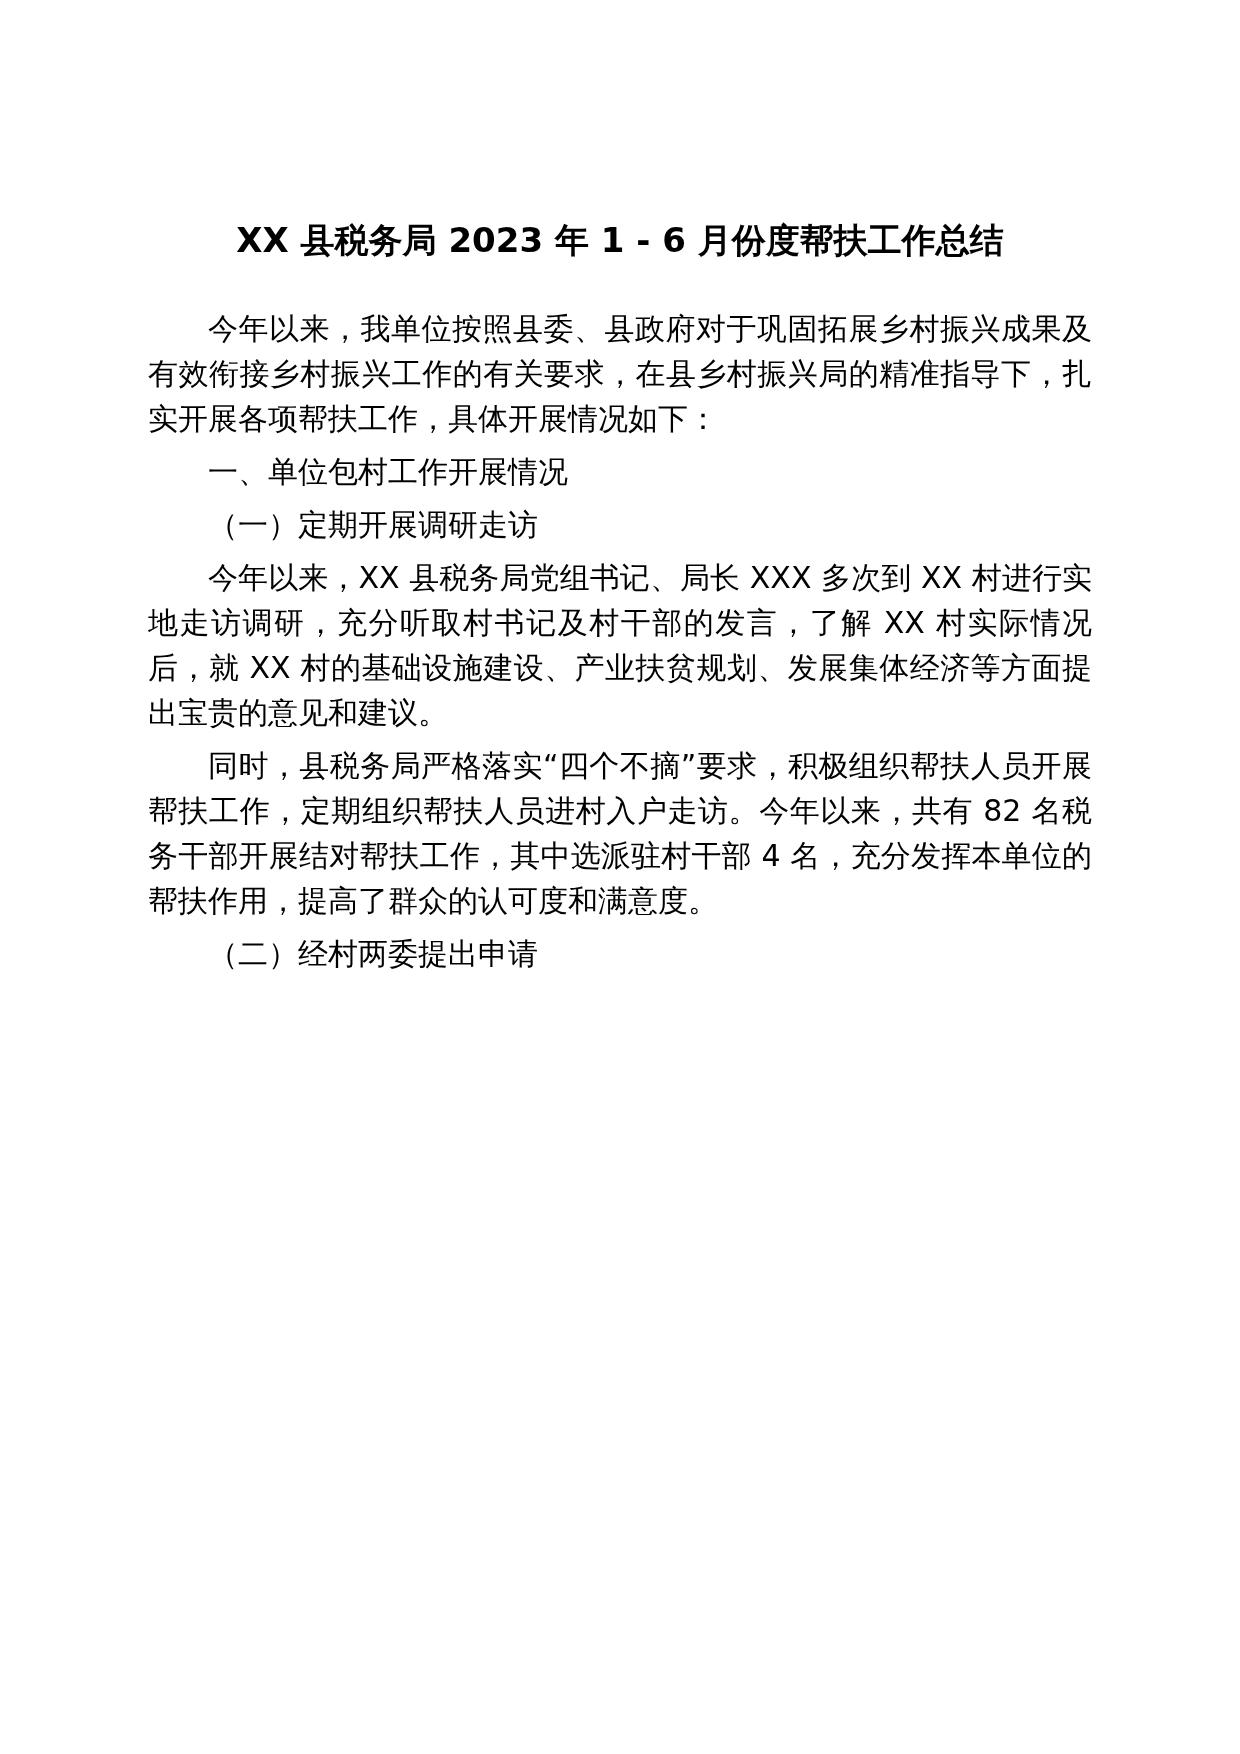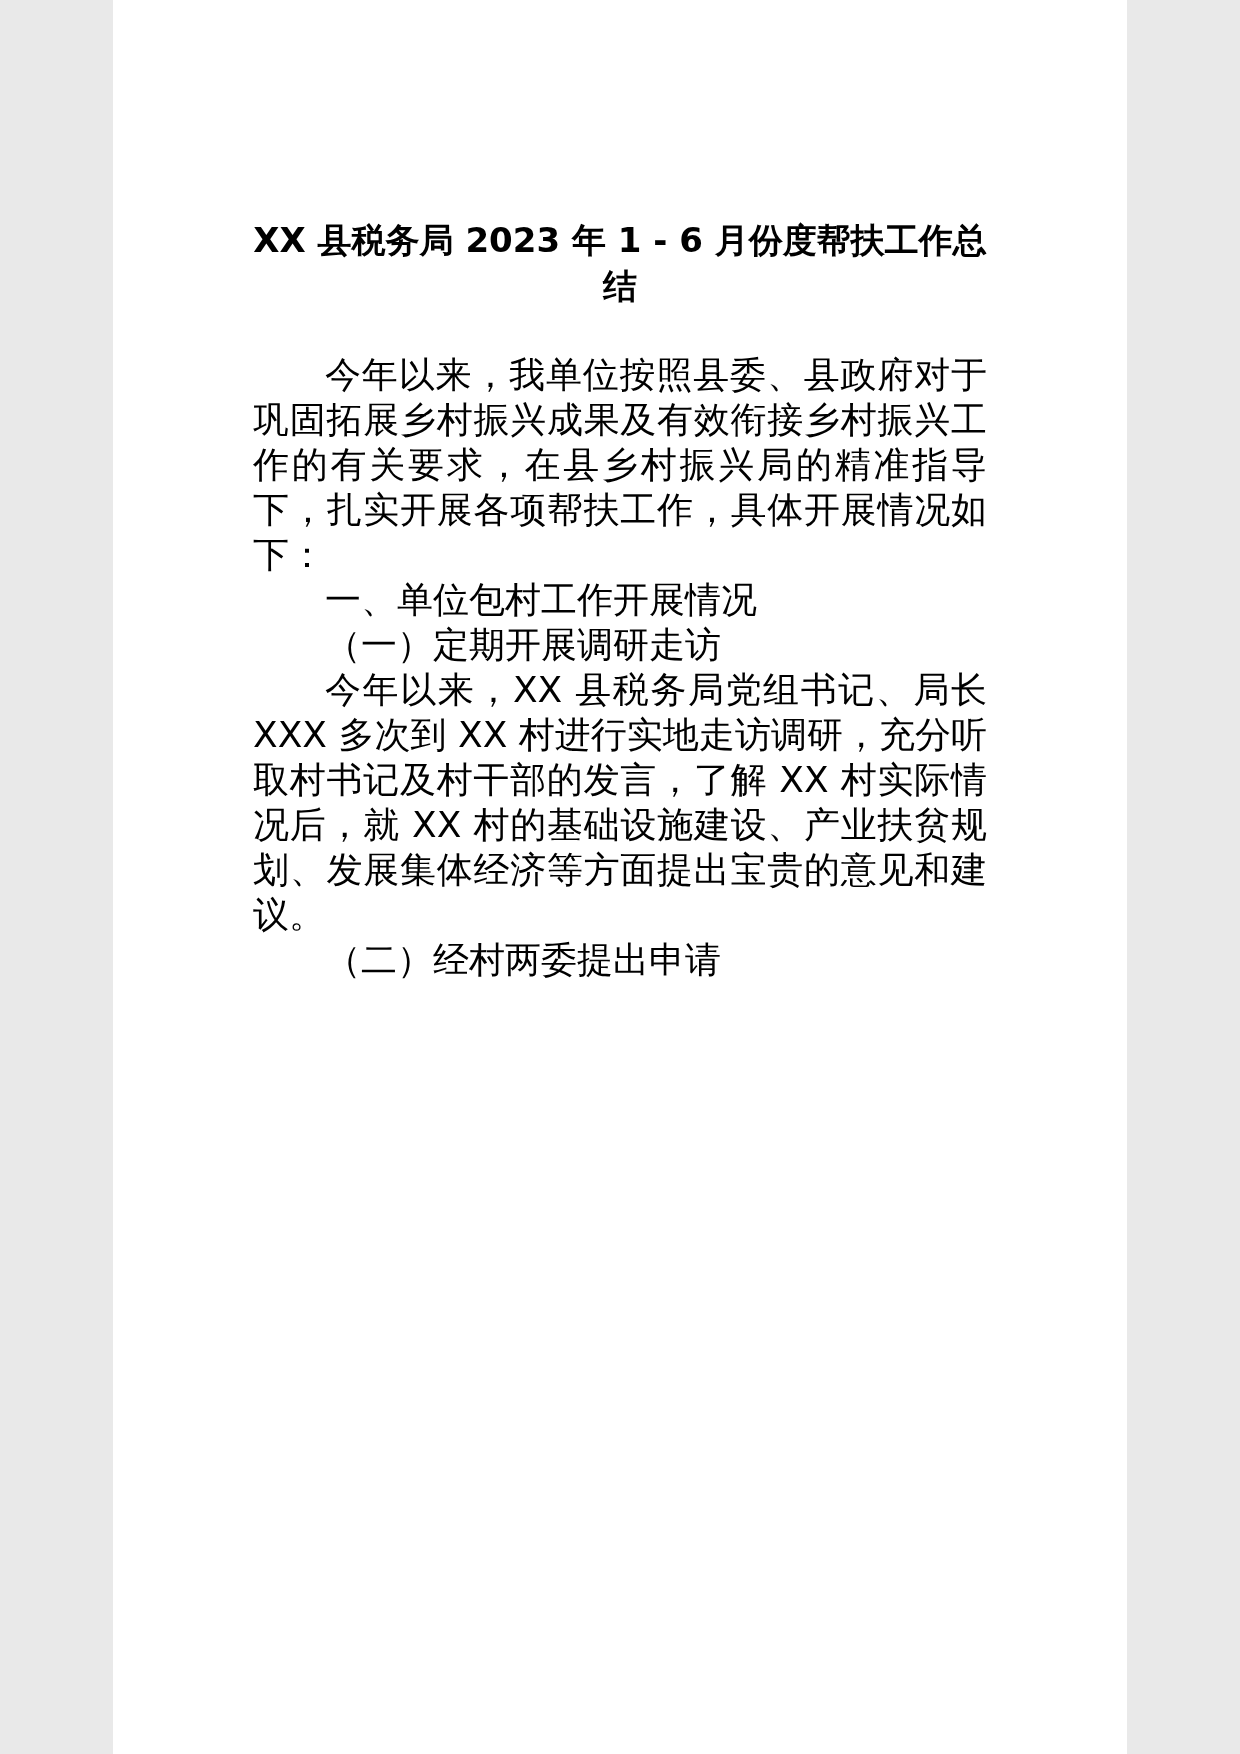--- a/index.html
+++ b/index.html
@@ -3,40 +3,40 @@
 <meta charset="utf-8">
 <style>
   * { box-sizing: border-box; }
   html, body {
     margin: 0;
     padding: 0;
     background: #e9e9e9;
   }
   .page {
     position: relative;
-    width: 1014px;
+    width: 1240px;
     height: 1754px;
     margin: 0 auto;
     background: #ffffff;
     color: #000000;
     font-family: "DejaVu Sans", "Liberation Sans", sans-serif;
     padding: 218px 140px 0 140px;
     overflow: hidden;
   }
   .doc-title {
     font-size: 34px;
     font-weight: bold;
     text-align: center;
     margin: 0 0 42px 0;
     line-height: 1.35;
   }
   .para, .heading-1, .heading-2 {
-    font-size: 36px;
+    font-size: 30px;
     line-height: 45px;
-    margin: 0;
+    margin: 8px;
     text-indent: 2em;
   }
   .para {
     font-weight: normal;
     text-align: justify;
     text-justify: inter-character;
   }
   .heading-1, .heading-2 {
     font-weight: normal;
     text-align: left;
@@ -49,18 +49,19 @@
   <h1 class="doc-title">XX 县税务局 2023 年 1 - 6 月份度帮扶工作总结</h1>
 
   <p class="para">今年以来，我单位按照县委、县政府对于巩固拓展乡村振兴成果及有效衔接乡村振兴工作的有关要求，在县乡村振兴局的精准指导下，扎实开展各项帮扶工作，具体开展情况如下：</p>
 
   <h2 class="heading-1">一、单位包村工作开展情况</h2>
 
   <h3 class="heading-2">（一）定期开展调研走访</h3>
 
   <p class="para">今年以来，XX 县税务局党组书记、局长 XXX 多次到 XX 村进行实地走访调研，充分听取村书记及村干部的发言，了解 XX 村实际情况后，就 XX 村的基础设施建设、产业扶贫规划、发展集体经济等方面提出宝贵的意见和建议。</p>
 
+  <p class="para">同时，县税务局严格落实“四个不摘”要求，积极组织帮扶人员开展帮扶工作，定期组织帮扶人员进村入户走访。今年以来，共有 82 名税务干部开展结对帮扶工作，其中选派驻村干部 4 名，充分发挥本单位的帮扶作用，提高了群众的认可度和满意度。</p>
 
   <h3 class="heading-2">（二）经村两委提出申请</h3>
 
 
 
 </div>
 
 </body></html>

